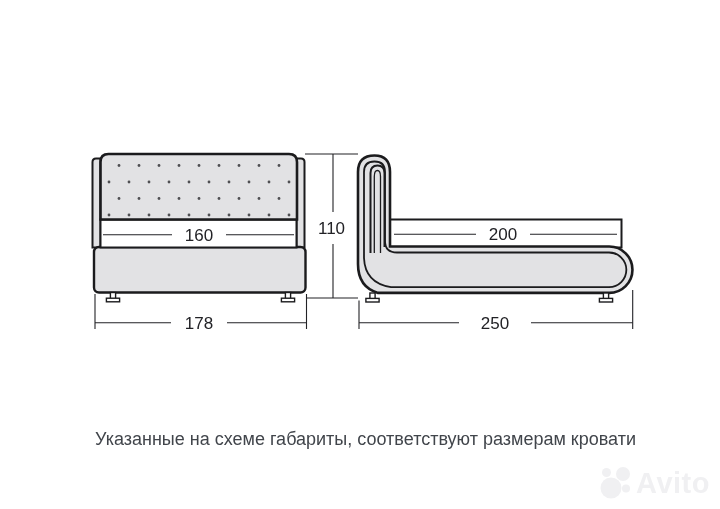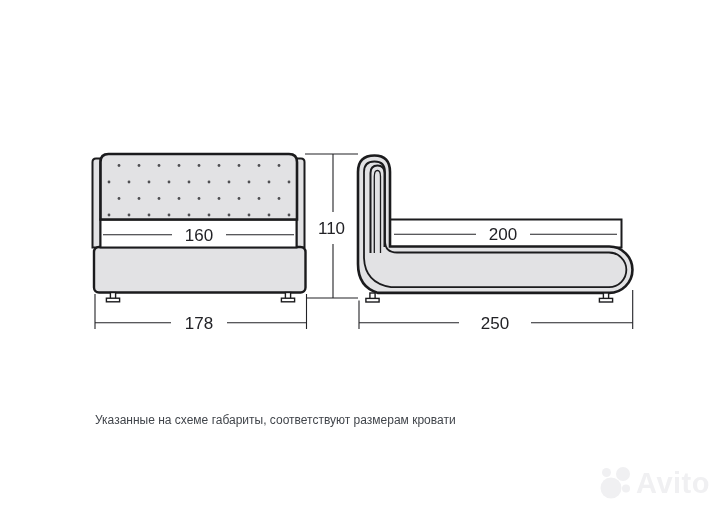--- a/index.html
+++ b/index.html
@@ -8,22 +8,22 @@
     font-family:"Liberation Sans", sans-serif;
   }
   svg text{font-family:"Liberation Sans", sans-serif;}
   .upholstery{fill:var(--upholstery-fill);stroke:var(--outline);}
   .whitepart{fill:#ffffff;stroke:var(--outline);}
   .innerline{fill:none;stroke:var(--outline);}
   .dimline{stroke:var(--dimension-line);stroke-width:1.1;fill:none;}
   .dimtext{font-size:17px;fill:var(--dimension-line);text-anchor:middle;}
   .tuft{fill:#4f4f52;}
   .caption{
-    position:absolute;left:95px;top:409px;
-    font-size:12px;line-height:22.5px;color:var(--caption-text);
+    position:absolute;left:95px;top:428px;
+    font-size:18px;line-height:22.5px;color:var(--caption-text);
   }
   .watermark{
     position:absolute;right:10px;bottom:9px;display:flex;align-items:center;gap:5px;
     color:var(--watermark);
   }
   .watermark .brand{font-size:29px;font-weight:bold;letter-spacing:0.5px;}
   .watermark svg{display:block;fill:var(--watermark);}
 </style>
 </head>
 <body>

